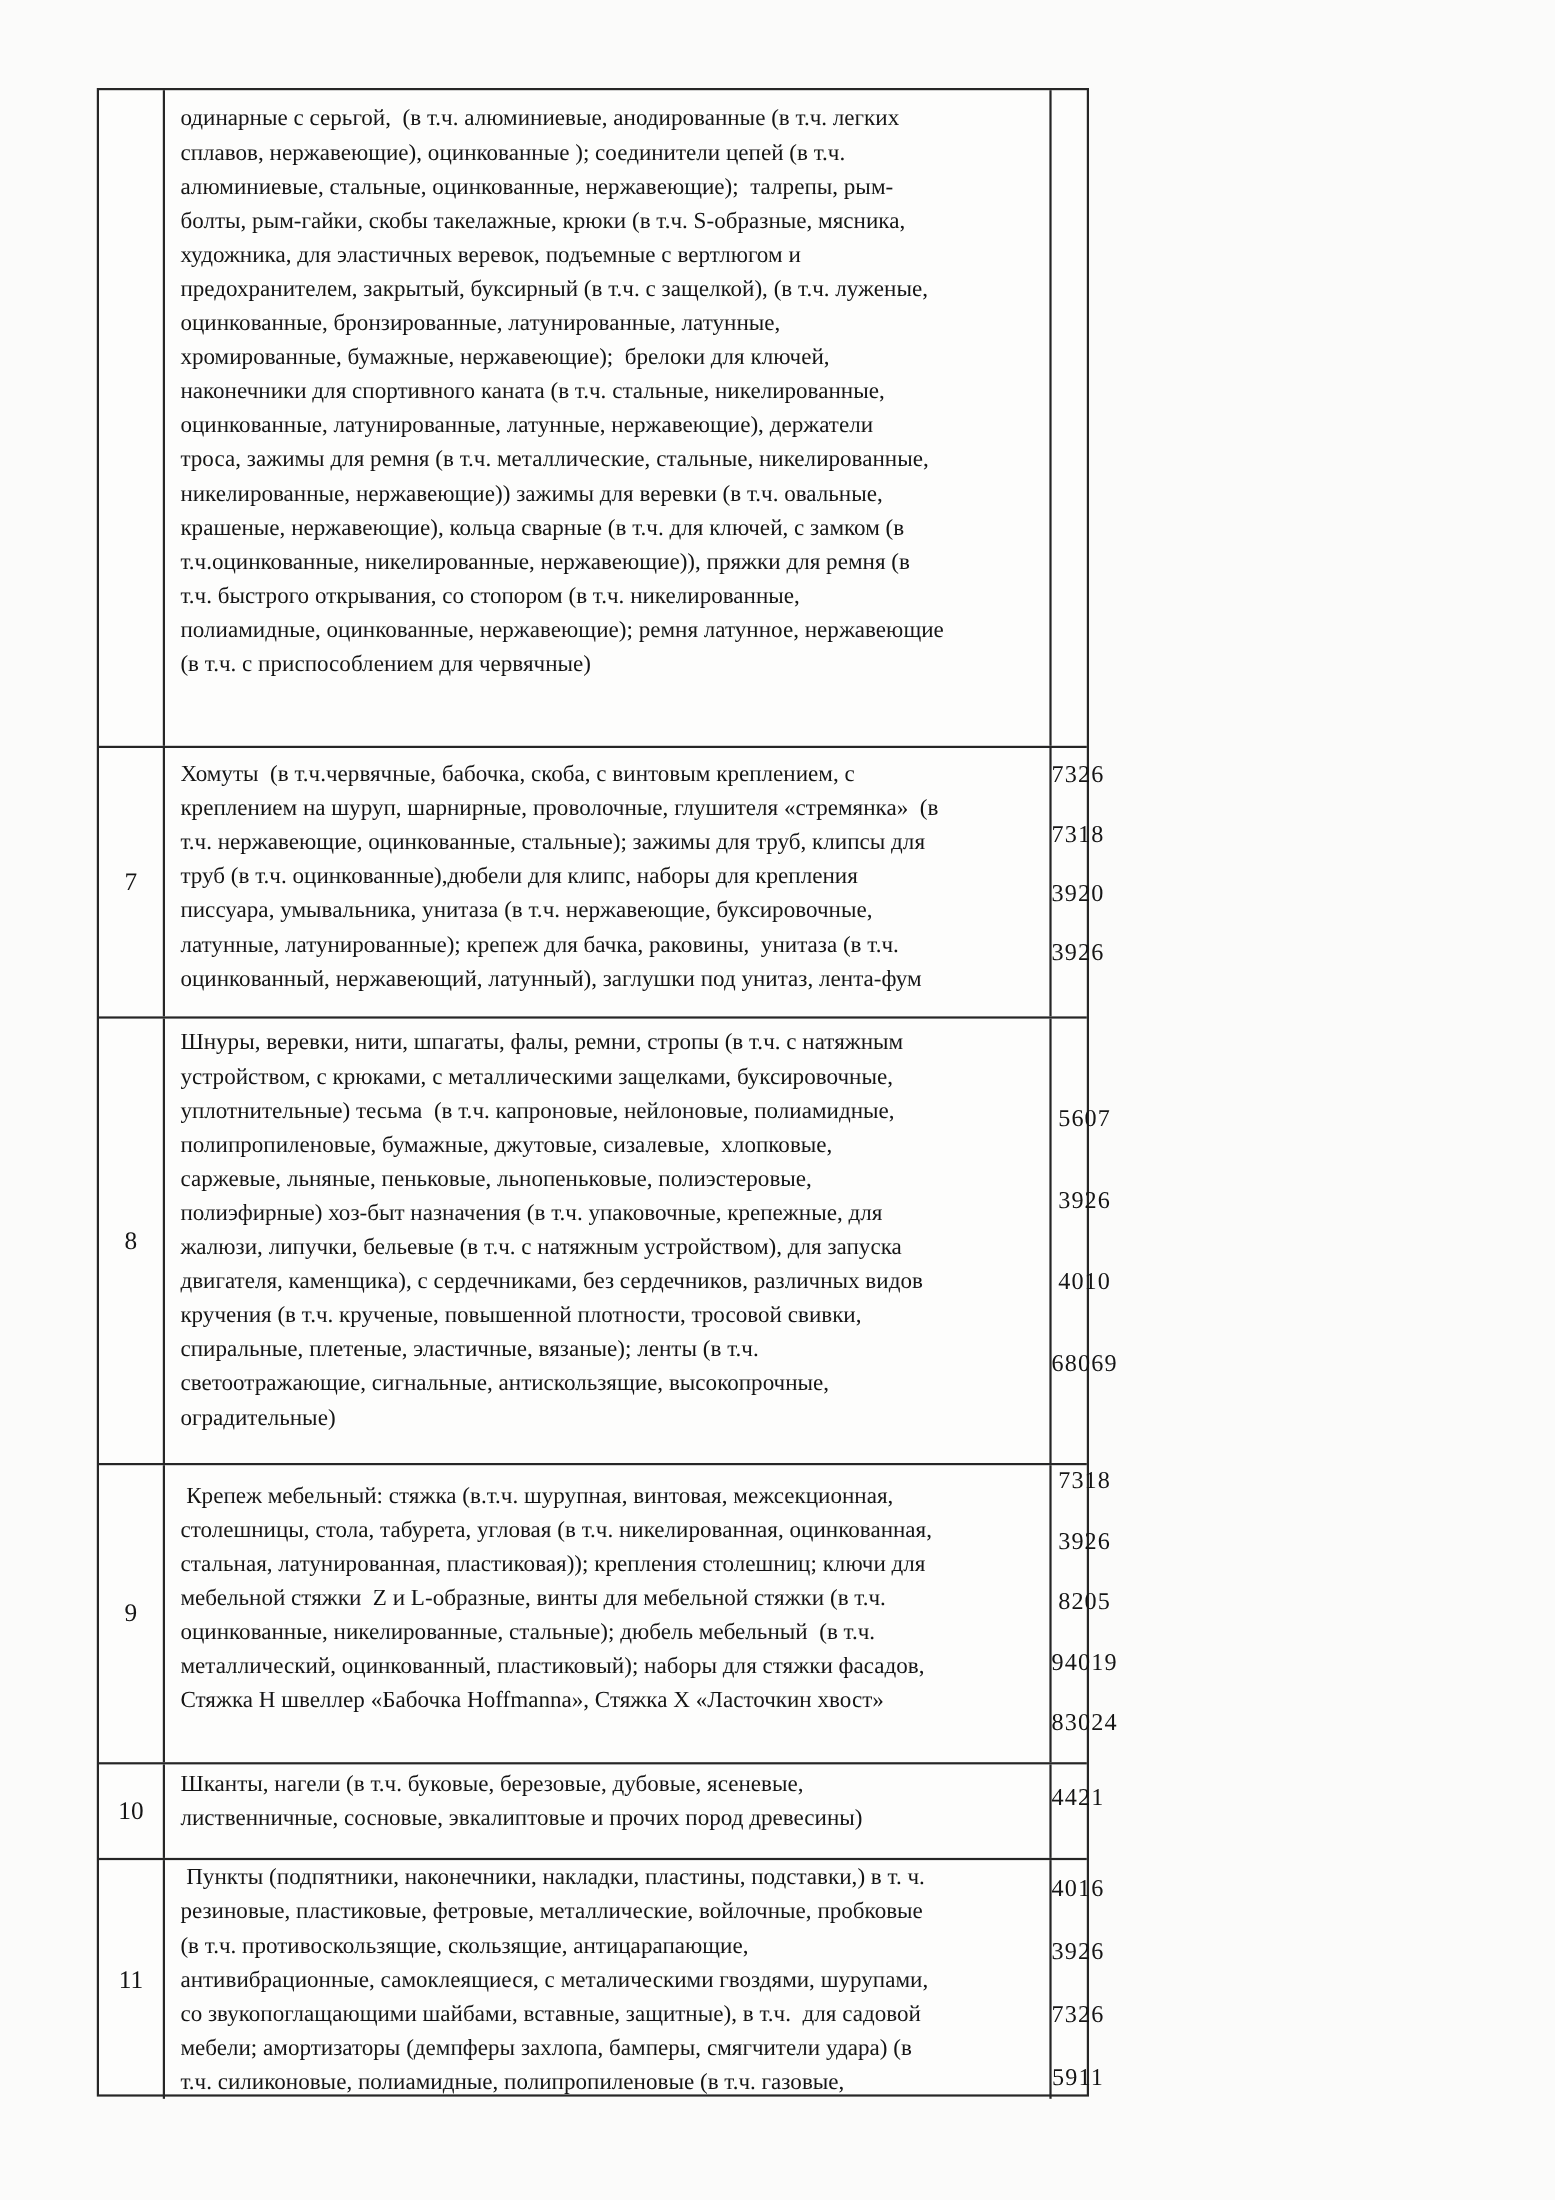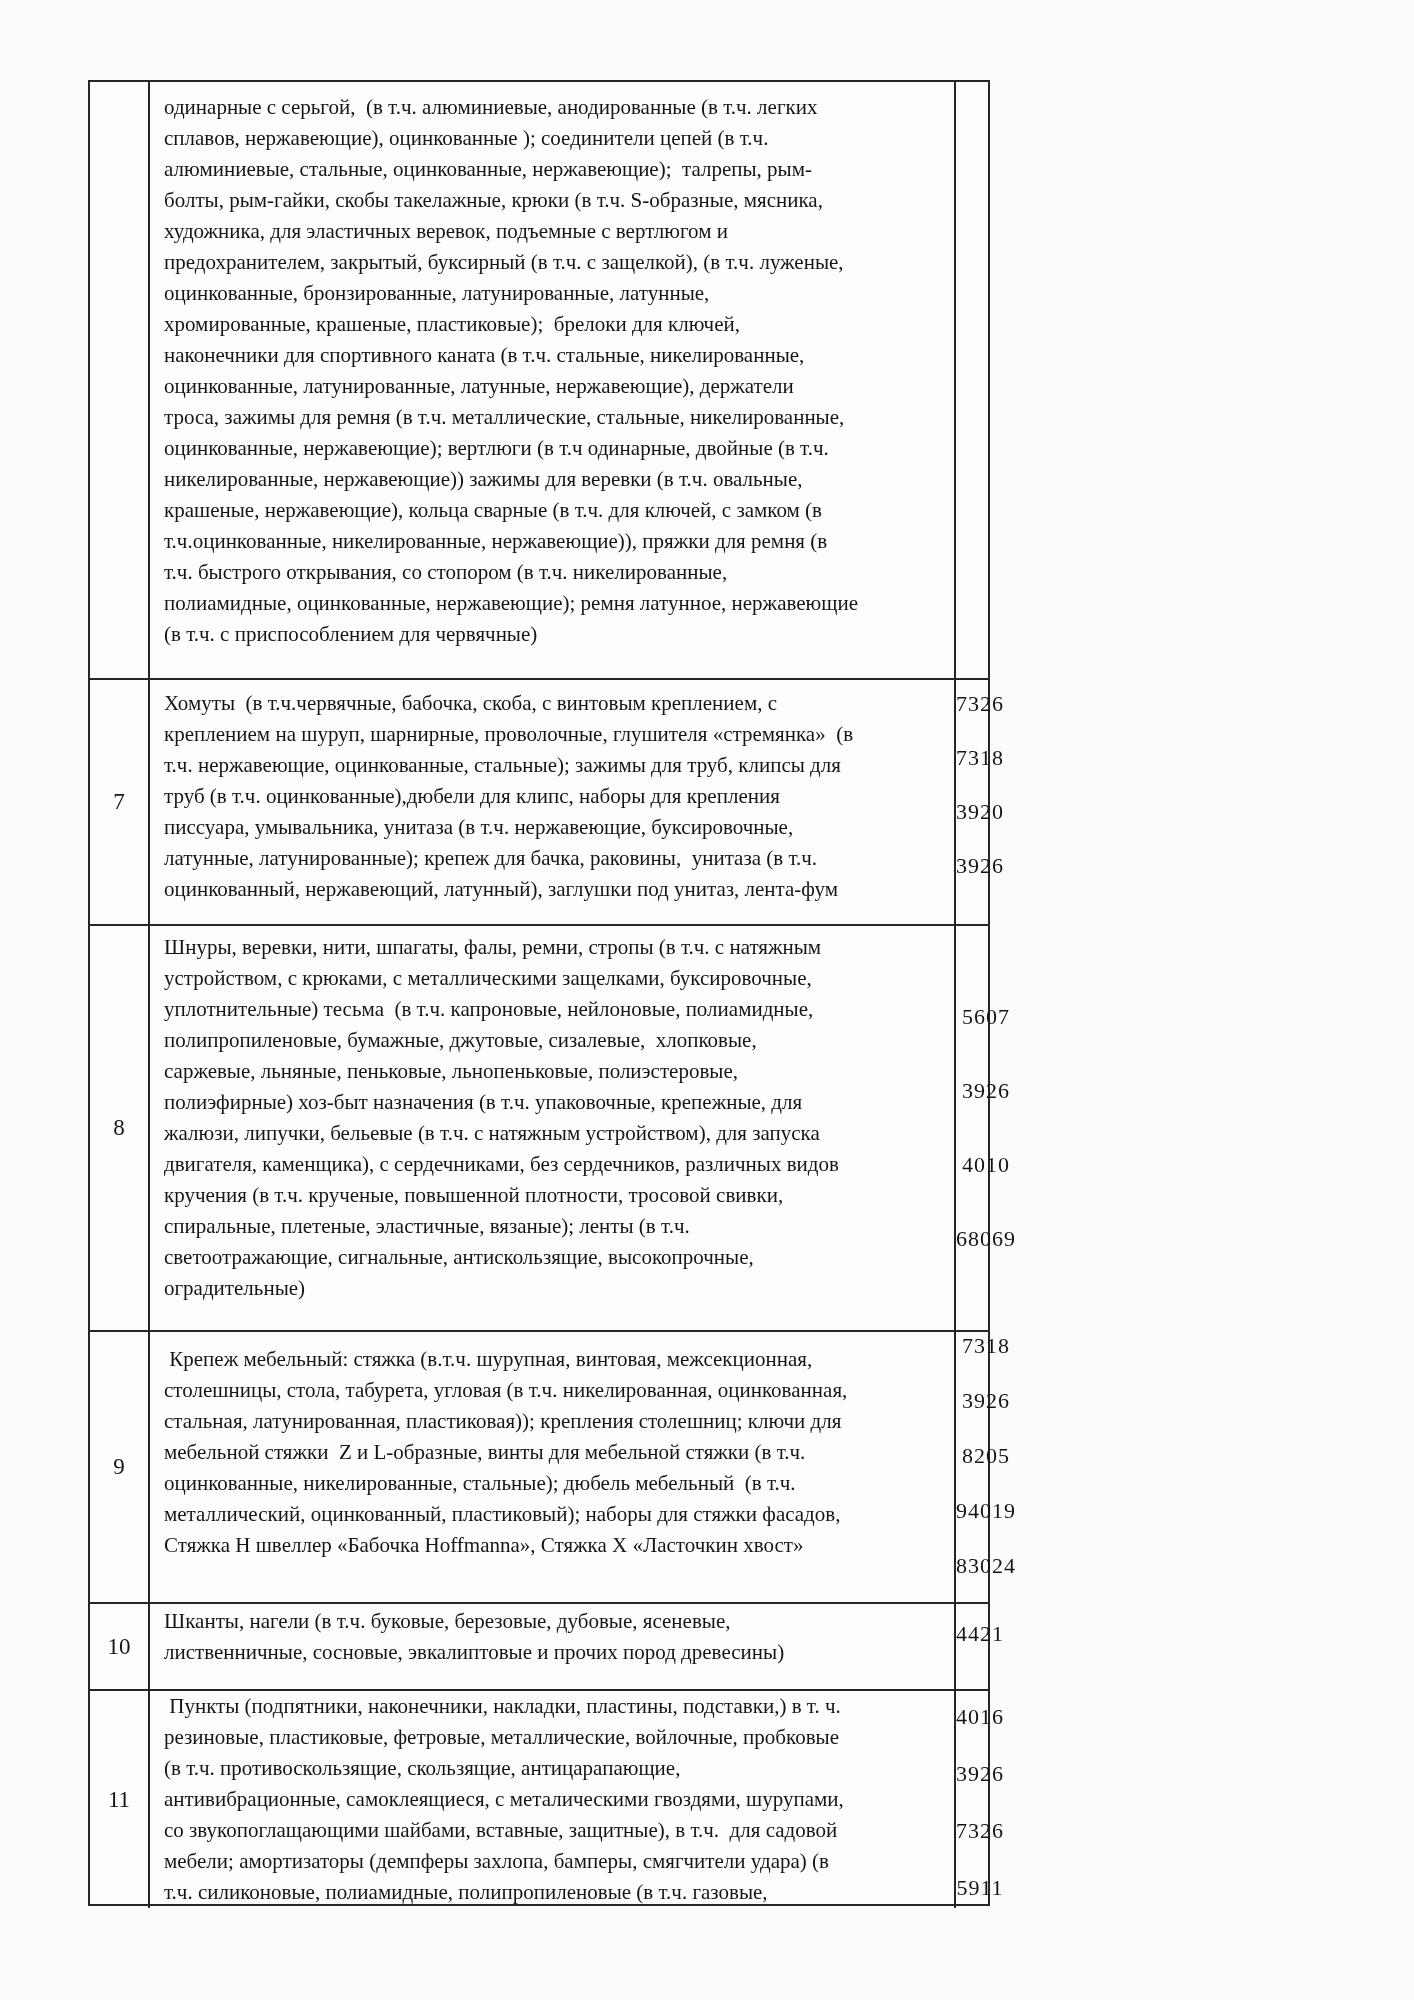--- a/index.html
+++ b/index.html
@@ -70,25 +70,24 @@
           <span></span>
         </div>
         <div class="cell desccell t0">
           <div class="line">одинарные с серьгой,  (в т.ч. алюминиевые, анодированные (в т.ч. легких</div>
           <div class="line">сплавов, нержавеющие), оцинкованные ); соединители цепей (в т.ч.</div>
           <div class="line">алюминиевые, стальные, оцинкованные, нержавеющие);  талрепы, рым-</div>
           <div class="line">болты, рым-гайки, скобы такелажные, крюки (в т.ч. S-образные, мясника,</div>
           <div class="line">художника, для эластичных веревок, подъемные с вертлюгом и</div>
           <div class="line">предохранителем, закрытый, буксирный (в т.ч. с защелкой), (в т.ч. луженые,</div>
           <div class="line">оцинкованные, бронзированные, латунированные, латунные,</div>
-          <div class="line">хромированные, крашеные, пластиковые);  брелоки для ключей,</div>
+          <div class="line">хромированные, бумажные, нержавеющие);  брелоки для ключей,</div>
           <div class="line">наконечники для спортивного каната (в т.ч. стальные, никелированные,</div>
           <div class="line">оцинкованные, латунированные, латунные, нержавеющие), держатели</div>
           <div class="line">троса, зажимы для ремня (в т.ч. металлические, стальные, никелированные,</div>
-          <div class="line">оцинкованные, нержавеющие); вертлюги (в т.ч одинарные, двойные (в т.ч.</div>
           <div class="line">никелированные, нержавеющие)) зажимы для веревки (в т.ч. овальные,</div>
           <div class="line">крашеные, нержавеющие), кольца сварные (в т.ч. для ключей, с замком (в</div>
           <div class="line">т.ч.оцинкованные, никелированные, нержавеющие)), пряжки для ремня (в</div>
           <div class="line">т.ч. быстрого открывания, со стопором (в т.ч. никелированные,</div>
           <div class="line">полиамидные, оцинкованные, нержавеющие); ремня латунное, нержавеющие</div>
           <div class="line">(в т.ч. с приспособлением для червячные)</div>
         </div>
         <div class="cell codescell c0"></div>
       </div>
       <div class="row r1">

